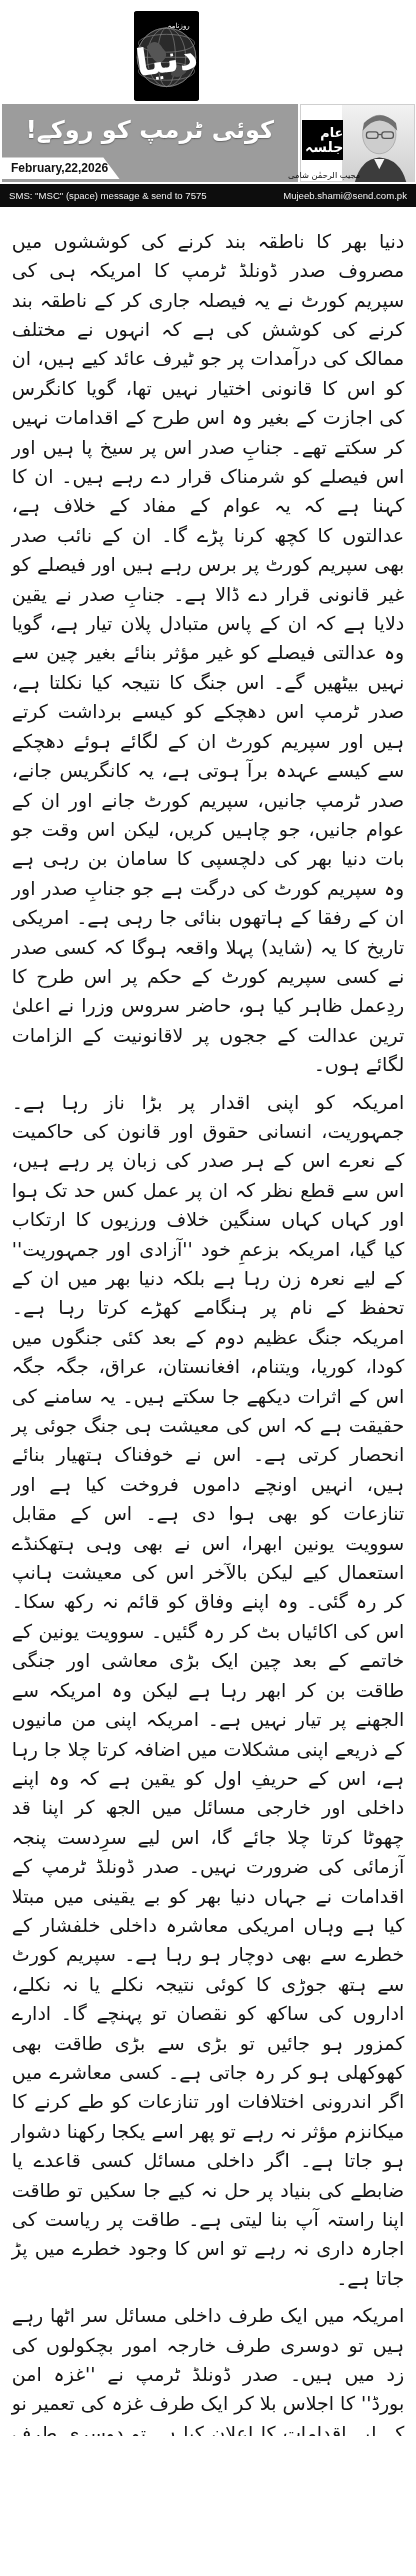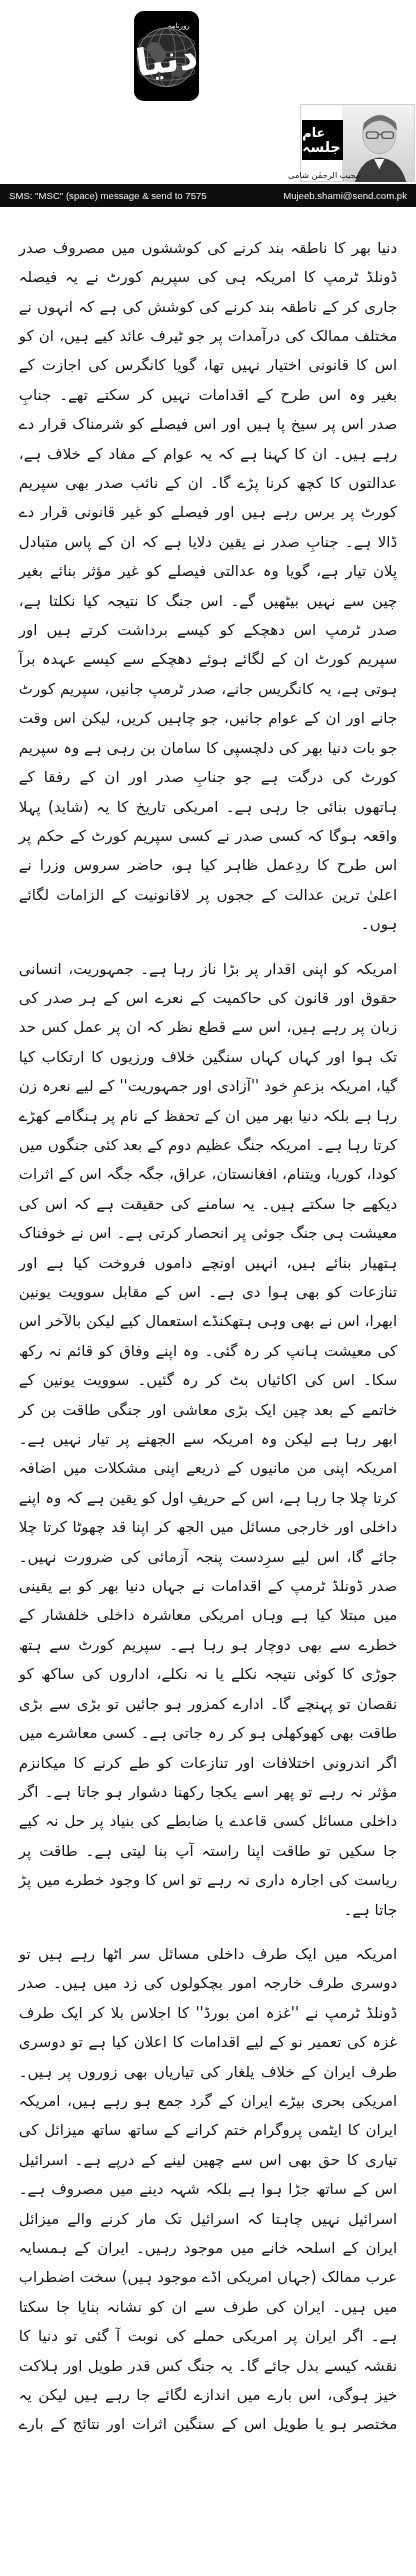--- a/index.html
+++ b/index.html
@@ -1,54 +1,54 @@
 <!DOCTYPE html>
 <html lang="ur" style="font-size:10.2px"><head>
 <meta charset="utf-8">
 <style>
   html,body{margin:0;padding:0;background:#ffffff;}
   .page{position:relative;width:416px;height:2576px;background:#ffffff;overflow:hidden;
         font-family:"DejaVu Sans",sans-serif;}
 
   
   .masthead{position:absolute;top:11px;left:134px;width:65px;height:90px;
-            background:#000;border-radius:10px;overflow:hidden;}
+            background:#000;border-radius:3px;overflow:hidden;}
   .masthead svg{display:block;}
 
   
   .title-bar{position:absolute;top:104px;left:1.9px;width:296px;height:78px;background:#9c9c9c;}
   .col-title{position:absolute;top:11.5px;left:0;width:100%;text-align:center;
              color:#ffffff;font-size:24px;font-weight:bold;direction:rtl;
              text-shadow:0 0.6px 1.3px rgba(0,0,0,.35);}
   .date-badge{position:absolute;left:0;bottom:2.6px;width:118px;height:22px;background:#ffffff;
               clip-path:polygon(0 0,86% 0,100% 100%,0 100%);
               display:flex;align-items:center;}
   .date-badge span{font-family:"Liberation Sans",sans-serif;font-weight:bold;
                    font-size:12px;color:#111;padding-left:9px;}
 
   .author-box{position:absolute;top:104px;left:300px;width:115px;height:78px;background:#fff;
               border:0.6px solid #cfcfcf;box-sizing:border-box;}
   .author-photo{position:absolute;top:0;right:0;width:72px;height:77px;}
   .col-logo{position:absolute;top:15.4px;left:1.3px;width:41px;height:40px;background:#000;
-            color:#fff;display:flex;flex-direction:column;align-items:flex-end;justify-content:center;
+            color:#fff;display:flex;flex-direction:column;align-items:flex-start;justify-content:center;
             direction:rtl;line-height:1.05;}
   .col-logo .w1{font-size:12.8px;font-weight:bold;}
   .col-logo .w2{font-size:14px;font-weight:bold;}
   .signature{position:absolute;bottom:1.3px;left:1.3px;width:58px;
              font-size:8.3px;color:#111;direction:rtl;white-space:nowrap;}
 
   .sms-bar{position:absolute;top:184px;left:0;width:416px;height:23px;background:#0d0d0d;
            display:flex;align-items:center;justify-content:space-between;box-sizing:border-box;
            padding:0 9px;}
   .sms-bar span{color:#f2f2f2;font-family:"Liberation Sans",sans-serif;font-size:9.6px;}
 
   
   .article{position:absolute;top:215px;left:0;width:416px;height:2221px;overflow:hidden;
            box-sizing:border-box;padding:3.8px 3.8px 0 3.8px;direction:rtl;}
-  .article p{margin:15px;color:#151515;font-size:15px;line-height:29.4px;
+  .article p{margin:8px;color:#151515;font-size:19px;line-height:29.4px;
              text-align:justify;text-justify:inter-word;}
 </style>
 </head>
 <body>
 
 <div class="page">
 
   <div class="masthead">
     <svg width="65" height="90" viewBox="0 0 102 140">
       <rect x="0" y="0" width="102" height="140" fill="#000"></rect>
@@ -59,20 +59,26 @@
       <line x1="5" y1="72" x2="97" y2="72" stroke="#888" stroke-width="1"></line>
       <ellipse cx="51" cy="50" rx="44" ry="14" fill="none" stroke="#888" stroke-width="1"></ellipse>
       <ellipse cx="51" cy="94" rx="44" ry="14" fill="none" stroke="#888" stroke-width="1"></ellipse>
       <path d="M20 55 Q35 40 45 58 Q58 70 40 82 Q25 75 20 55Z" fill="#555"></path>
       <path d="M60 85 Q75 80 82 95 Q70 108 58 100Z" fill="#4a4a4a"></path>
       <text x="70" y="26" font-size="11" fill="#fff" text-anchor="middle" direction="rtl">روزنامہ</text>
       <text x="54" y="95" font-size="58" font-weight="bold" fill="#fff" text-anchor="middle" direction="rtl" transform="rotate(-8 54 95)">دنیا</text>
     </svg>
   </div>
 
+  <div class="title-bar">
+    <div class="col-title">کوئی ٹرمپ کو روکے!</div>
+    <div class="date-badge">
+      <span>February,22,2026</span>
+    </div>
+  </div>
 
   <div class="author-box">
     <svg class="author-photo" width="72" height="77" viewBox="0 0 112 120">
       <rect width="112" height="120" fill="#e9e9e9"></rect>
       <rect width="112" height="120" fill="url(#g0)"></rect>
       <defs>
         <linearGradient id="g0" x1="0" y1="0" x2="0" y2="1">
           <stop offset="0" stop-color="#f2f2f2"></stop>
             <stop offset="1" stop-color="#cfcfcf"></stop>
         </linearGradient>

